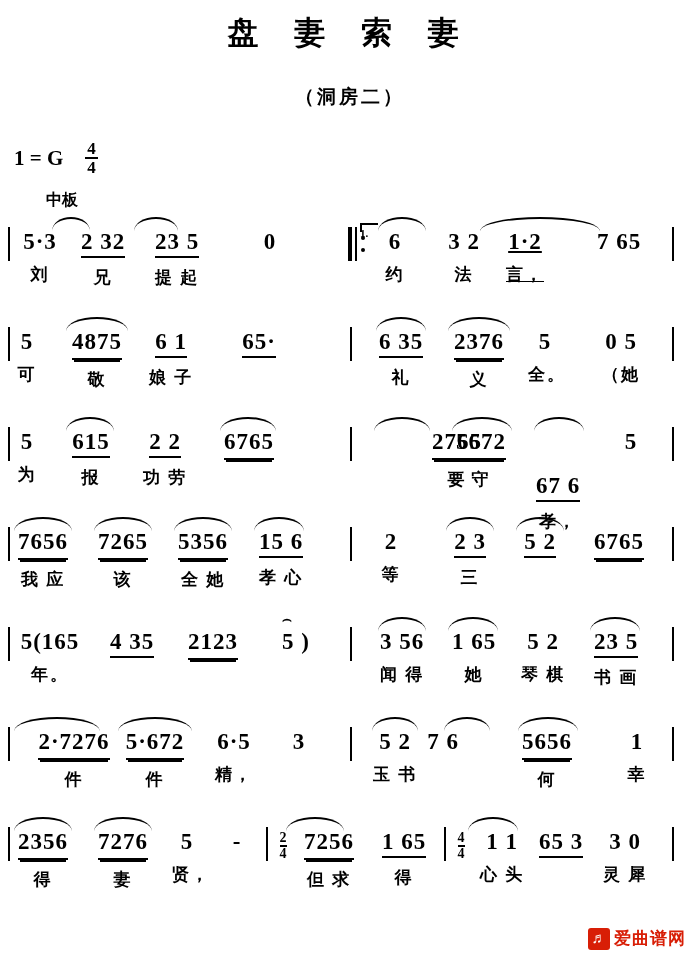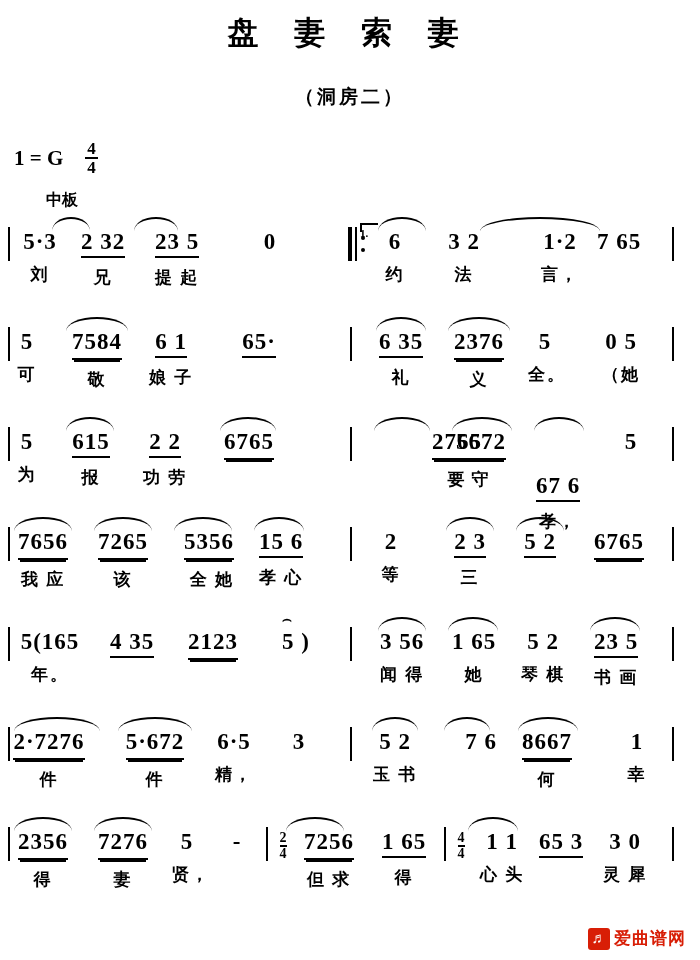--- a/index.html
+++ b/index.html
@@ -233,21 +233,21 @@
     </div>
 
     <div class="cell" style="left:375px; width:40px;">
       <div class="notes">6</div>
       <div class="lyric">约</div>
     </div>
     <div class="cell" style="left:437px; width:54px;">
       <div class="notes">3 2</div>
       <div class="lyric">法</div>
     </div>
-    <div class="cell" style="left:531px; width:58px;">
+    <div class="cell" style="left:496px; width:58px;text-decoration:underline;">
       <div class="notes">1·2</div>
       <div class="lyric">言，</div>
     </div>
     <div class="cell" style="left:588px; width:62px;">
       <div class="notes">7 65</div>
       <div class="lyric"></div>
     </div>
     <div class="bar" style="left:672px;"></div>
   </div>
 
@@ -255,21 +255,21 @@
     <div class="bar" style="left:8px;"></div>
     <div class="slur" style="left:66px; top:-12px; width:62px;"></div>
     <div class="slur" style="left:376px; top:-12px; width:50px;"></div>
     <div class="slur" style="left:448px; top:-12px; width:62px;"></div>
 
     <div class="cell" style="left:12px; width:30px;">
       <div class="notes">5</div>
       <div class="lyric">可</div>
     </div>
     <div class="cell" style="left:66px; width:62px;">
-      <div class="notes u2">7584</div>
+      <div class="notes u2">4875</div>
       <div class="lyric">敬</div>
     </div>
     <div class="cell" style="left:146px; width:50px;">
       <div class="notes u1">6 1</div>
       <div class="lyric">娘 子</div>
     </div>
     <div class="cell" style="left:232px; width:54px;">
       <div class="notes u1">65·</div>
       <div class="lyric"></div>
     </div>
@@ -351,21 +351,21 @@
     <div class="slur" style="left:516px; top:-12px; width:48px;"></div>
 
     <div class="cell" style="left:12px; width:62px;">
       <div class="notes u2">7656</div>
       <div class="lyric">我 应</div>
     </div>
     <div class="cell" style="left:92px; width:62px;">
       <div class="notes u2">7265</div>
       <div class="lyric">该</div>
     </div>
-    <div class="cell" style="left:172px; width:62px;text-align:right;">
+    <div class="cell" style="left:172px; width:62px;">
       <div class="notes u2">5356</div>
       <div class="lyric">全 她</div>
     </div>
     <div class="cell" style="left:252px; width:58px;">
       <div class="notes u1">15 6</div>
       <div class="lyric">孝 心</div>
     </div>
 
     <div class="bar" style="left:350px;"></div>
 
@@ -434,21 +434,21 @@
   </div>
 
   <div class="system">
     <div class="bar" style="left:8px;"></div>
     <div class="slur" style="left:14px; top:-12px; width:86px;"></div>
     <div class="slur" style="left:118px; top:-12px; width:74px;"></div>
     <div class="slur" style="left:372px; top:-12px; width:46px;"></div>
     <div class="slur" style="left:444px; top:-12px; width:46px;"></div>
     <div class="slur" style="left:518px; top:-12px; width:60px;"></div>
 
-    <div class="cell" style="left:4px; width:90px;">
+    <div class="cell" style="left:29px; width:90px;">
       <div class="notes u2">2·7276</div>
       <div class="lyric">件</div>
     </div>
     <div class="cell" style="left:116px; width:78px;">
       <div class="notes u2">5·672</div>
       <div class="lyric">件</div>
     </div>
     <div class="cell" style="left:208px; width:52px;">
       <div class="notes">6·5</div>
       <div class="lyric">精，</div>
@@ -457,26 +457,26 @@
       <div class="notes">3</div>
       <div class="lyric"></div>
     </div>
 
     <div class="bar" style="left:350px;"></div>
 
     <div class="cell" style="left:370px; width:50px;">
       <div class="notes">5 2</div>
       <div class="lyric">玉 书</div>
     </div>
-    <div class="cell" style="left:456px; width:50px;">
+    <div class="cell" style="left:418px; width:50px;">
       <div class="notes">7 6</div>
       <div class="lyric"></div>
     </div>
     <div class="cell" style="left:516px; width:62px;">
-      <div class="notes u2">8667</div>
+      <div class="notes u2">5656</div>
       <div class="lyric">何</div>
     </div>
     <div class="cell" style="left:622px; width:30px;">
       <div class="notes">1</div>
       <div class="lyric">幸</div>
     </div>
     <div class="bar" style="left:672px;"></div>
   </div>
 
   <div class="system">

